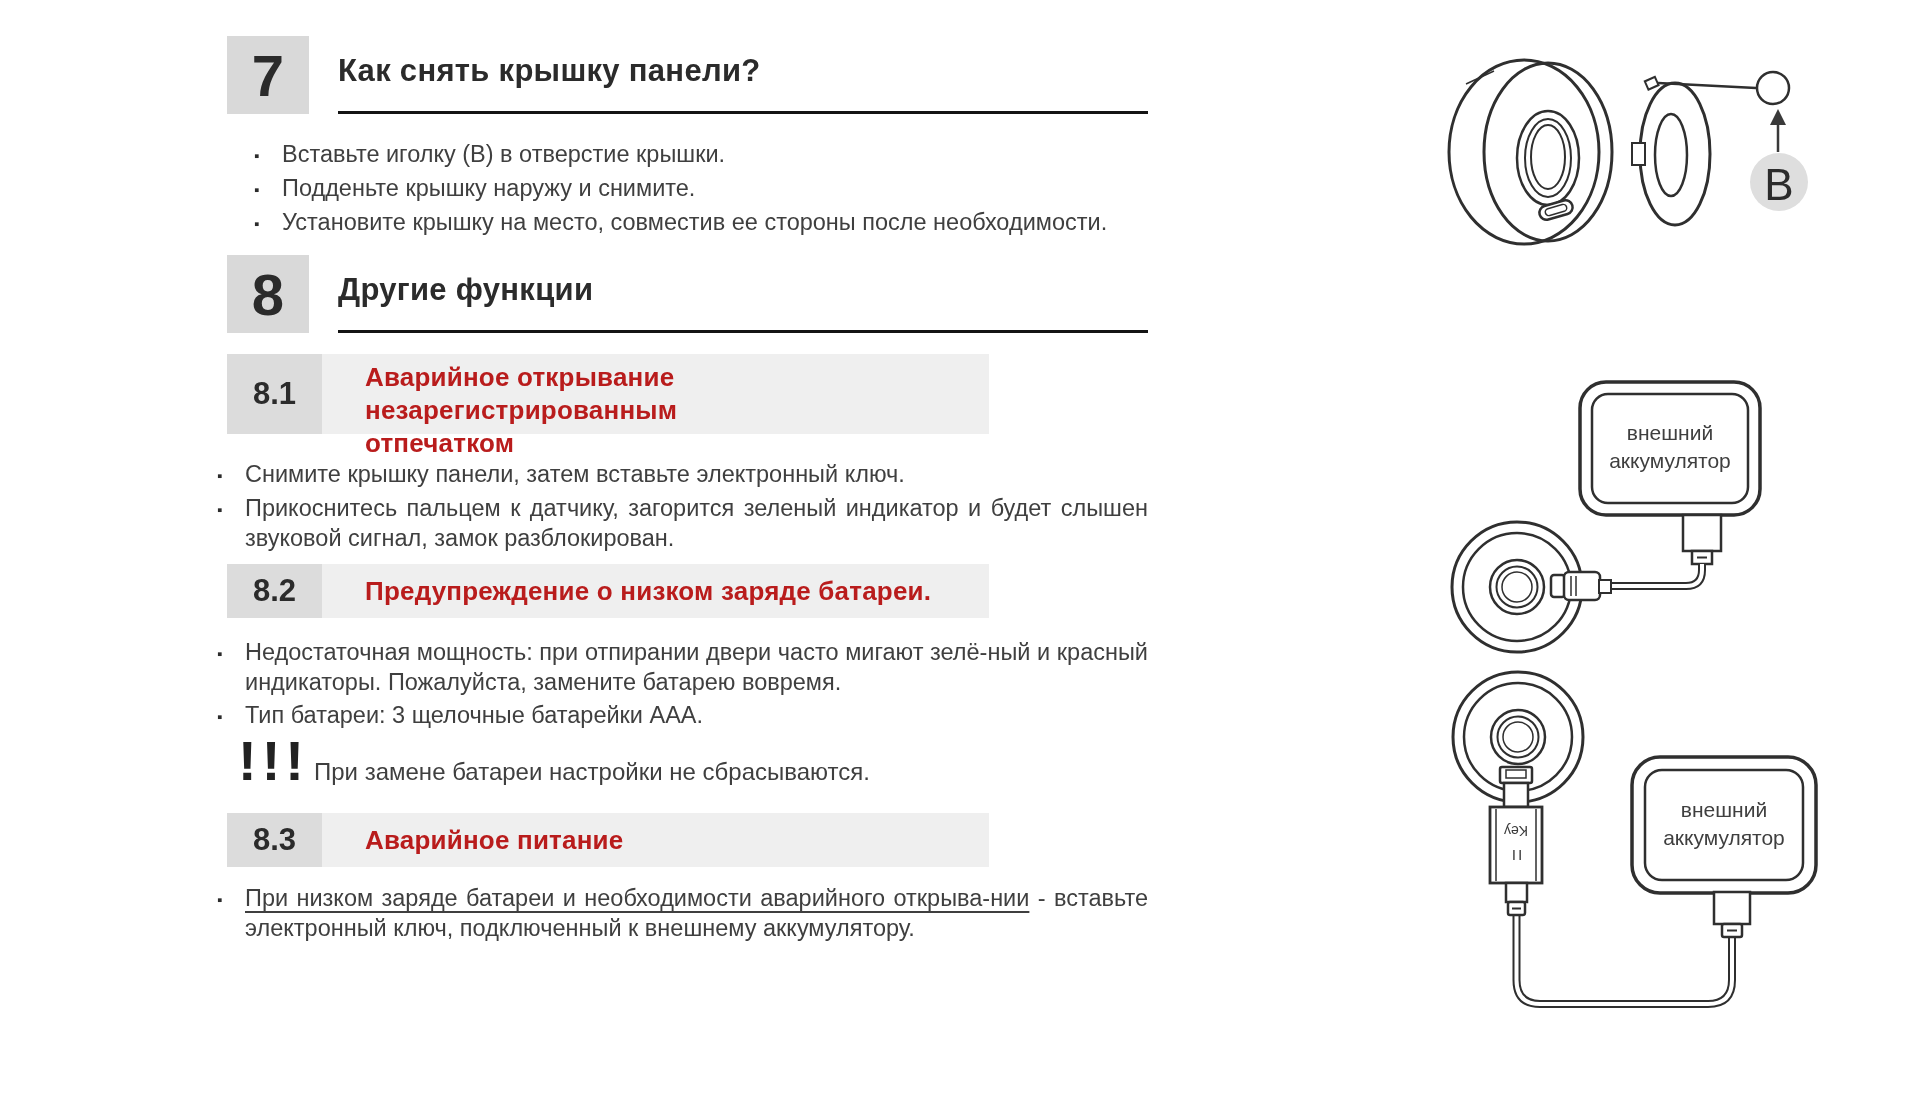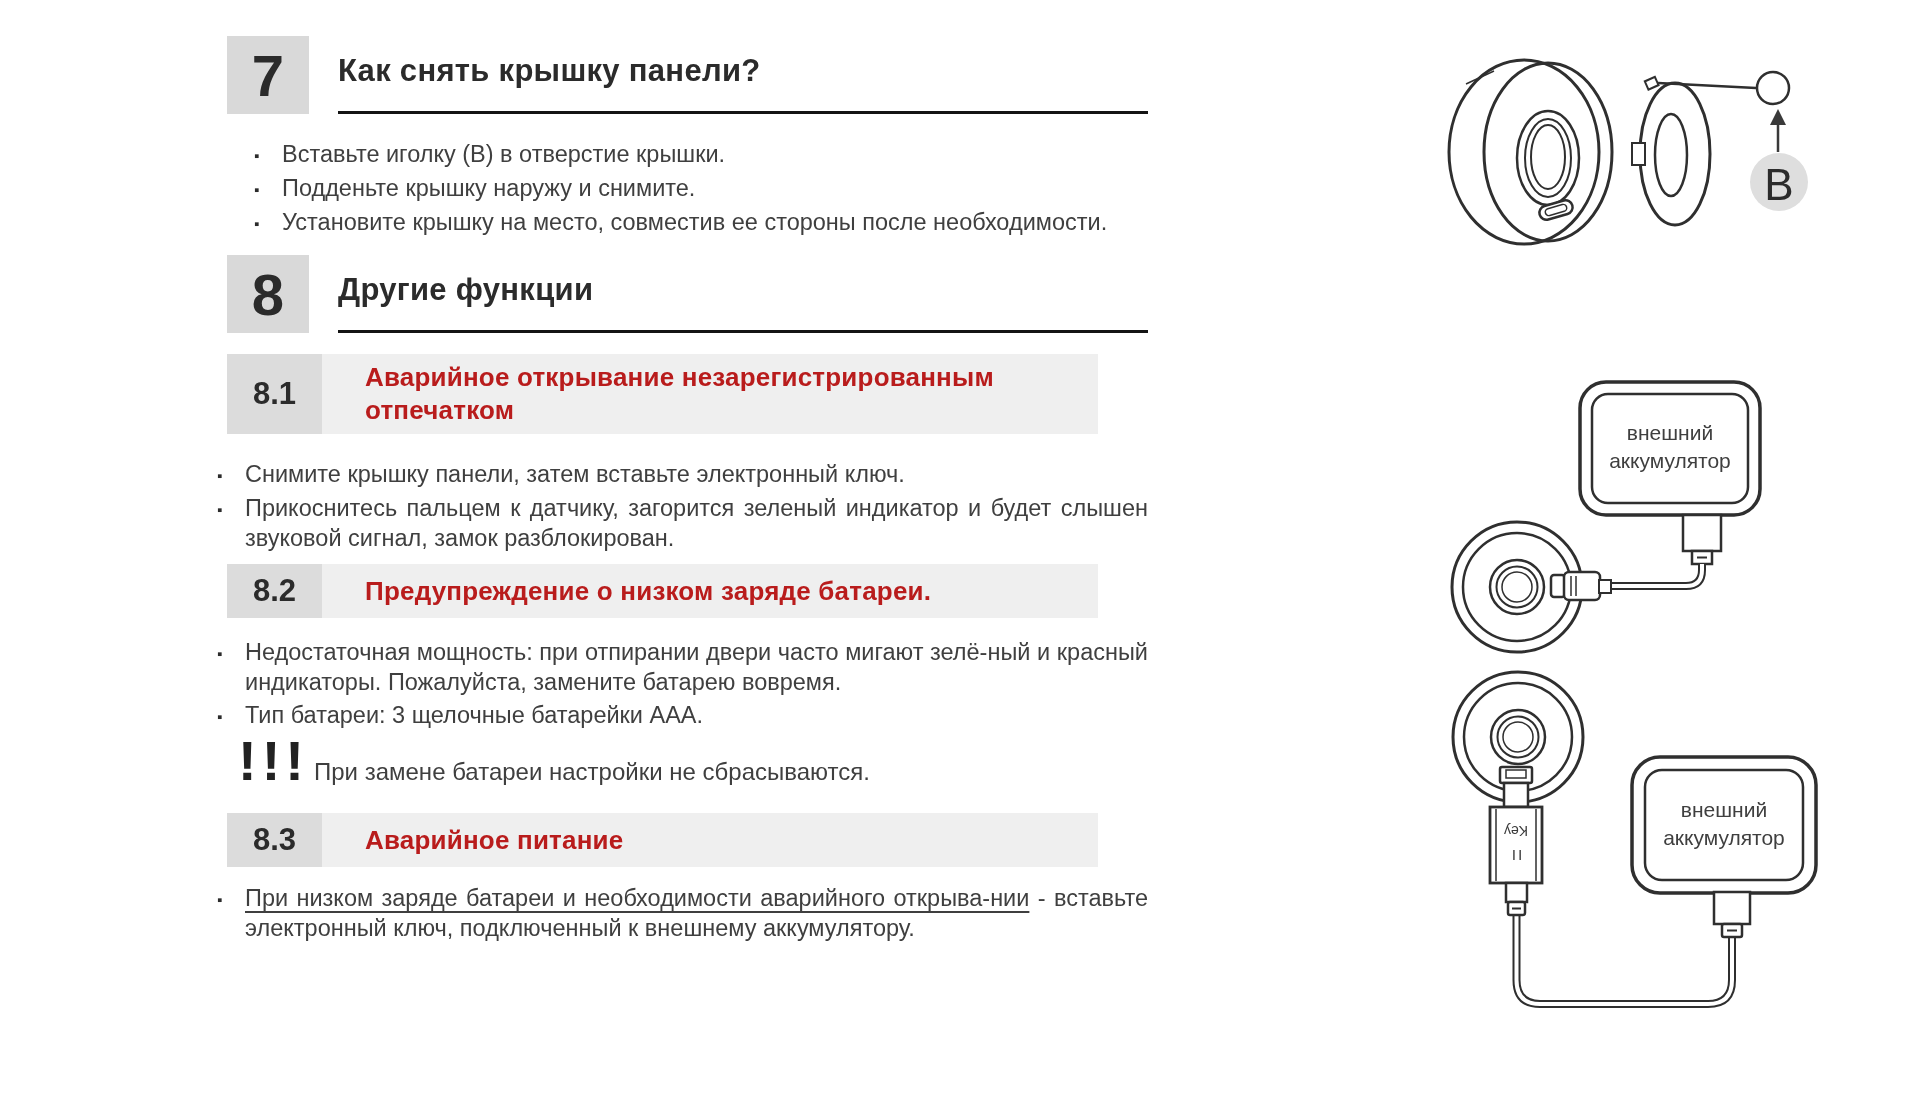--- a/index.html
+++ b/index.html
@@ -13,21 +13,21 @@
     position:absolute; left:0; top:0; width:82px; height:78px; background:#d9d9d9;
     color:#2b2b2b; font-size:58px; font-weight:700; display:flex; align-items:center; justify-content:center;
   }
   .sec-title {
     position:absolute; left:111px; top:17px; font-size:31px; font-weight:700;
     color:#2b2b2b; white-space:nowrap; letter-spacing:.3px;
   }
   .sec-rule { position:absolute; left:111px; top:75px; width:810px; height:3px; background:#141414; }
 
   
-  .sub-strip { position:absolute; left:227px; width:871px; background:#efefef; }
+  .sub-strip { position:absolute; left:227px; width:762px; background:#efefef; }
   .sub-num {
     position:absolute; left:0; top:0; bottom:0; width:95px; background:#dcdcdc;
     color:#2b2b2b; font-size:31px; font-weight:700; display:flex; align-items:center; justify-content:center;
   }
   .sub-title { position:absolute; left:138px; font-size:26px; font-weight:700; color:#b91c1c; letter-spacing:.2px; }
   .sub-title.single { top:0; bottom:0; display:flex; align-items:center; }
   .sub-title.double { top:7px; line-height:33px; }
 
   
   .blist { position:absolute; }

